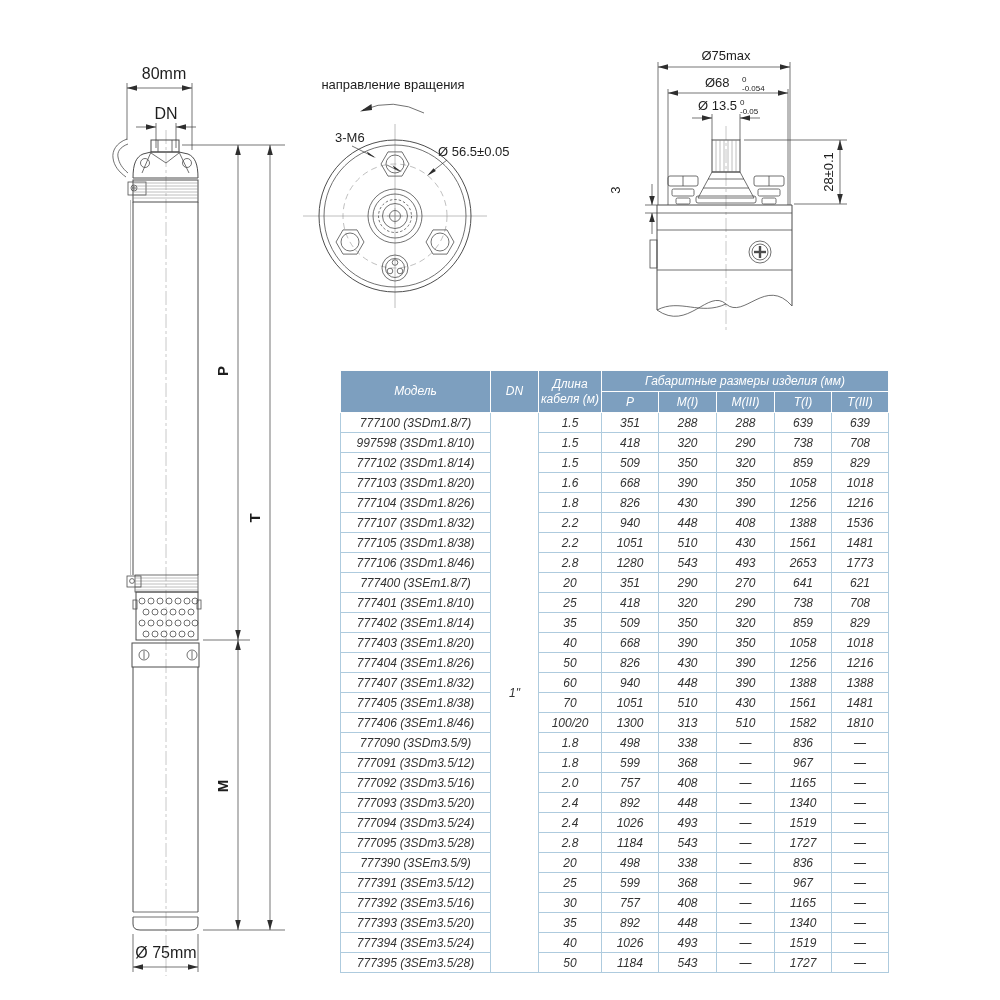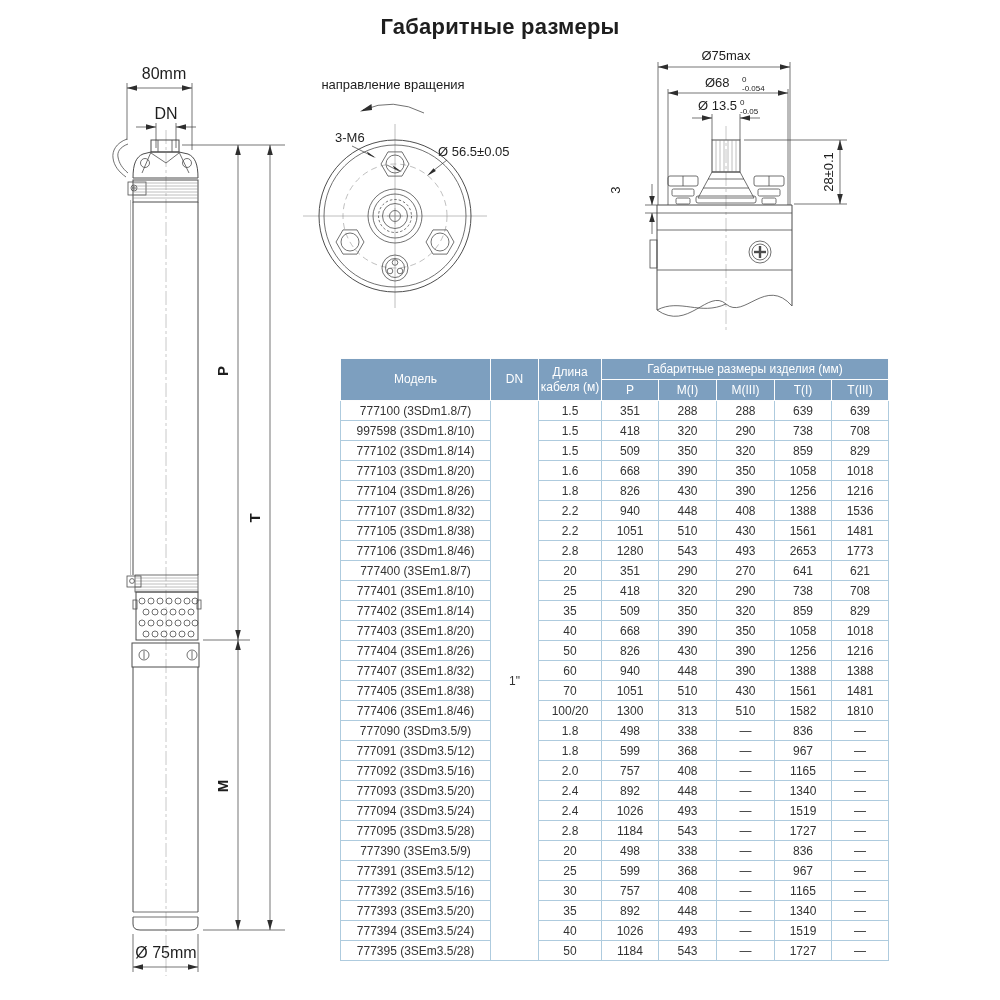--- a/index.html
+++ b/index.html
@@ -13,36 +13,35 @@
   .ln2{stroke:#4d4d4d;stroke-width:1;fill:none;}
   .thin{stroke:#8a8a8a;stroke-width:.55;fill:none;}
   .cl{stroke:#9a9a9a;stroke-width:.55;fill:none;stroke-dasharray:14 3 3 3;}
   .dim{stroke:#3a3a3a;stroke-width:.7;fill:none;}
   .arr{fill:#2e2e2e;stroke:none;}
   .dt{font-size:16px;fill:#1e1e1e;}
   .dts{font-size:13px;fill:#1e1e1e;}
   .dtb{font-size:15px;font-weight:600;fill:#1e1e1e;}
   .tol{font-size:8px;fill:#1e1e1e;}
   
-  .dim-table{position:absolute;left:340px;top:358px;width:548px;border-collapse:collapse;
-      table-layout:fixed;font-size:12px;color:#333;}
+  .dim-table{position:absolute;left:340px;top:370px;width:548px;border-collapse:collapse;
+      table-layout:fixed;font-size:12px;color:#333;font-style:italic;}
   .dim-table th{background:#7d9fbf;color:#fff;font-weight:400;border:1px solid #fdfdfd;
       padding:1px 0;font-size:12px;line-height:1.25;}
   .dim-table td{border:1px solid #aecbde;text-align:center;height:19px;padding:0;
       white-space:nowrap;overflow:hidden;}
   .dim-table .grp{height:21px;}
   .dim-table .sub{height:21px;}
   .dn-cell{font-size:12px;color:#333;}
 </style>
 </head>
 <body>
 
 <div class="page">
 
-  <div class="page-title">Габаритные размеры</div>
 
   <svg width="1000" height="1000" viewBox="0 0 1000 1000">
 
     <g>
 
       <line class="cl" x1="166" y1="130" x2="166" y2="976"></line>
 
       <rect class="ln2" x="151" y="140" width="28" height="12"></rect>
       <line class="ln" x1="158" y1="140" x2="158" y2="152"></line>
       <line class="ln" x1="172" y1="140" x2="172" y2="152"></line>

